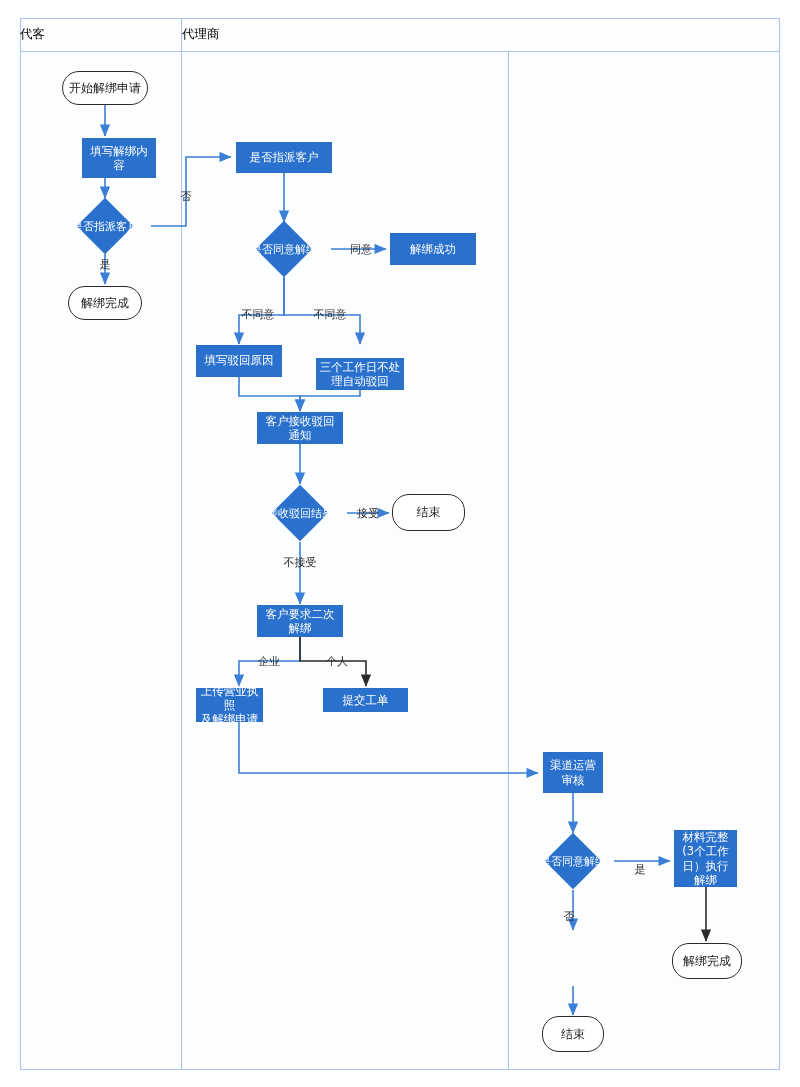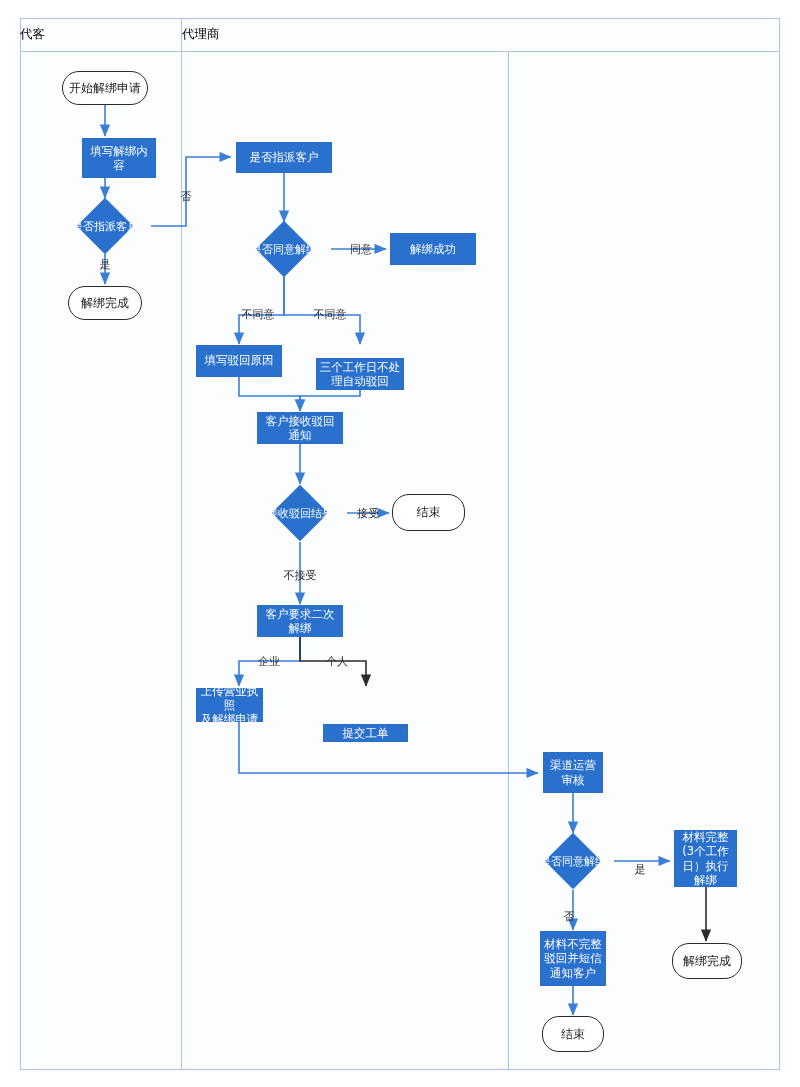--- a/index.html
+++ b/index.html
@@ -202,21 +202,21 @@
       <path d="M706,887 L706,941"></path>
     </g>
   </svg>
 
   <div class="elabel" style="left:186px; top:196px;">否</div>
   <div class="elabel" style="left:105px; top:264px;">是</div>
   <div class="elabel" style="left:361px; top:249px;">同意</div>
   <div class="elabel" style="left:258px; top:314px;">不同意</div>
   <div class="elabel" style="left:330px; top:314px;">不同意</div>
   <div class="elabel" style="left:368px; top:513px;">接受</div>
-  <div class="elabel" style="left:300px; top:575px;">不接受</div>
+  <div class="elabel" style="left:300px; top:562px;">不接受</div>
   <div class="elabel" style="left:269px; top:661px;">企业</div>
   <div class="elabel" style="left:337px; top:661px;">个人</div>
   <div class="elabel" style="left:640px; top:869px;">是</div>
   <div class="elabel" style="left:569px; top:916px;">否</div>
 
   <div class="node term" style="left:62px; top:71px; width:86px; height:34px;">
     <span class="txt">开始解绑申请</span>
   </div>
 
   <div class="node proc" style="left:68px; top:138px; width:74px; height:40px;margin-left:14px;">
@@ -272,46 +272,41 @@
   <div class="node proc" style="left:257px; top:605px; width:86px; height:32px;">
     <span class="txt">客户要求二次
 解绑</span>
   </div>
 
   <div class="node proc" style="left:196px; top:688px; width:67px; height:34px;">
     <span class="txt">上传营业执照
 及解绑申请</span>
   </div>
 
-  <div class="node proc" style="left:323px; top:688px; width:85px; height:18px;margin-top:36px;">
+  <div class="node proc" style="left:323px; top:688px; width:85px; height:24px;">
     <span class="txt">提交工单</span>
   </div>
 
   <div class="node proc" style="left:543px; top:752px; width:60px; height:41px;">
     <span class="txt">渠道运营
 审核</span>
   </div>
 
   <div class="diamond-wrap" style="left:553px; top:841px; width:40px; height:40px;">
     <div class="diamond-shape" style="width:40px; height:40px;"></div>
     <div class="diamond-label">是否同意解绑</div>
   </div>
 
   <div class="node proc" style="left:674px; top:830px; width:63px; height:57px;">
     <span class="txt">材料完整
 (3个工作
 日）执行
 解绑</span>
   </div>
 
-  <div class="node proc" style="left:540px; top:931px; width:66px; height:55px;">
-    <span class="txt">材料不完整
-驳回并短信
-通知客户</span>
-  </div>
 
   <div class="node term" style="left:542px; top:1016px; width:62px; height:36px;">
     <span class="txt">结束</span>
   </div>
 
   <div class="node term" style="left:672px; top:943px; width:70px; height:36px;">
     <span class="txt">解绑完成</span>
   </div>
 
 </div>

